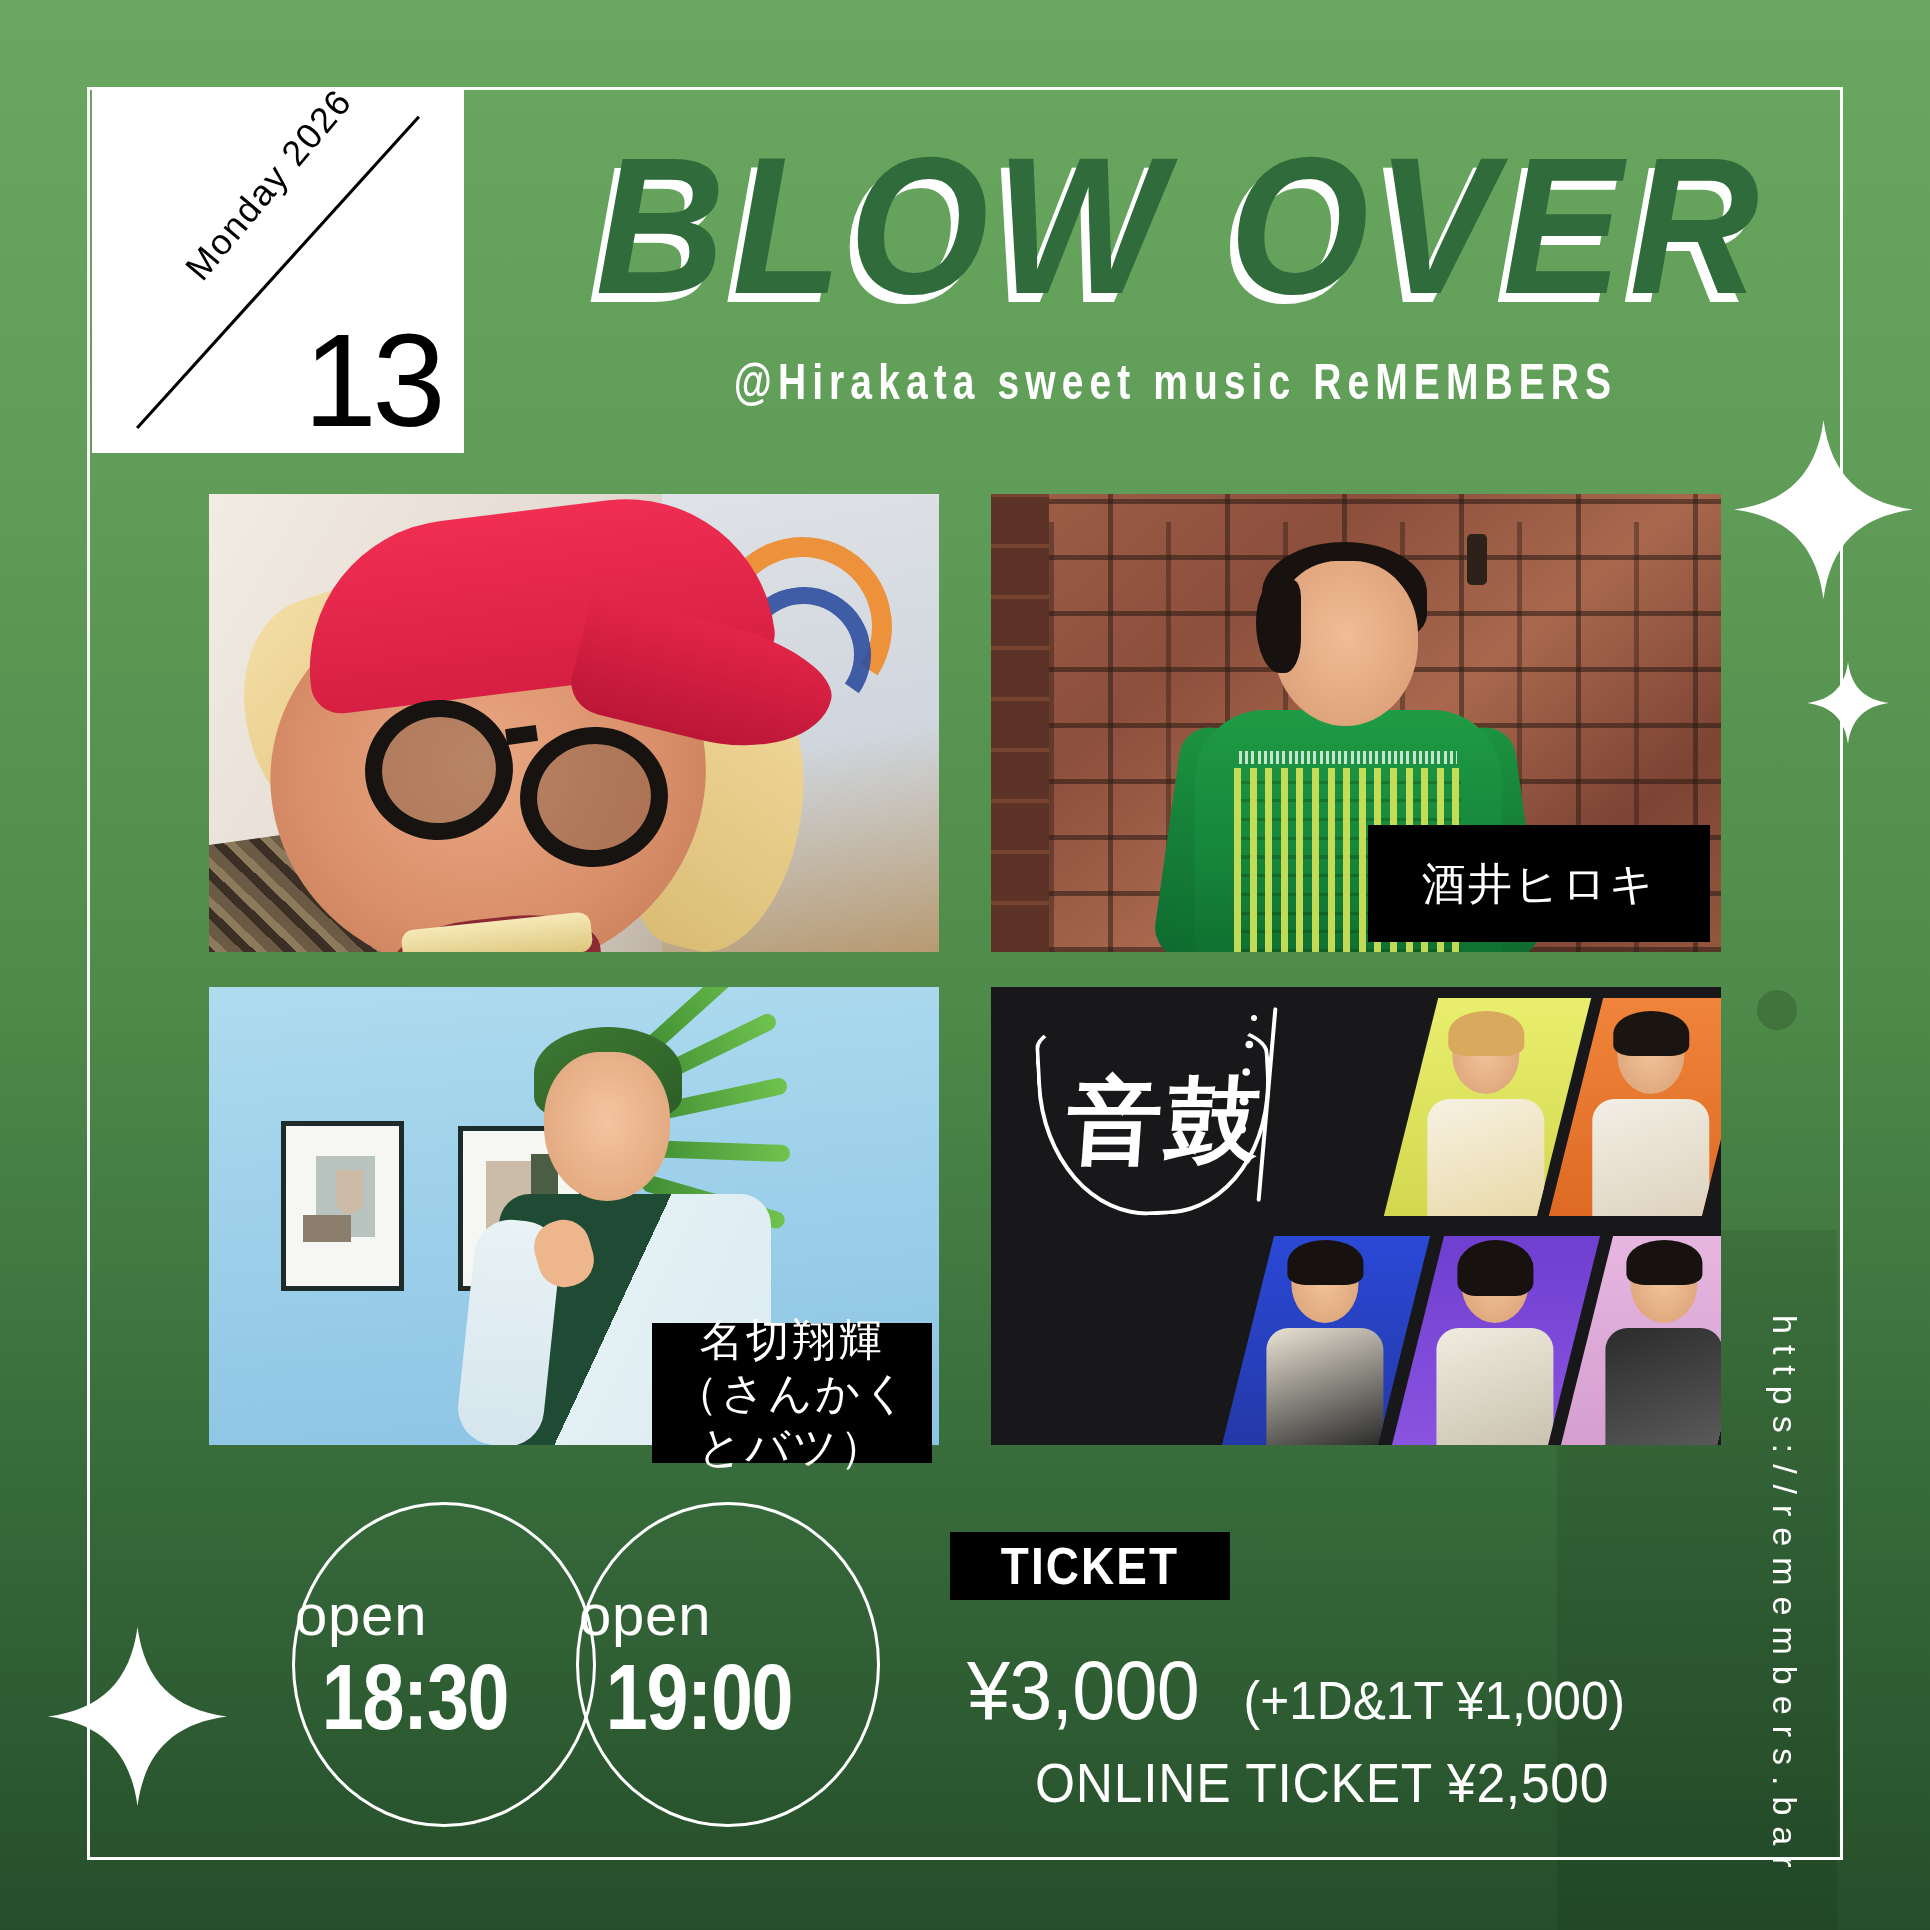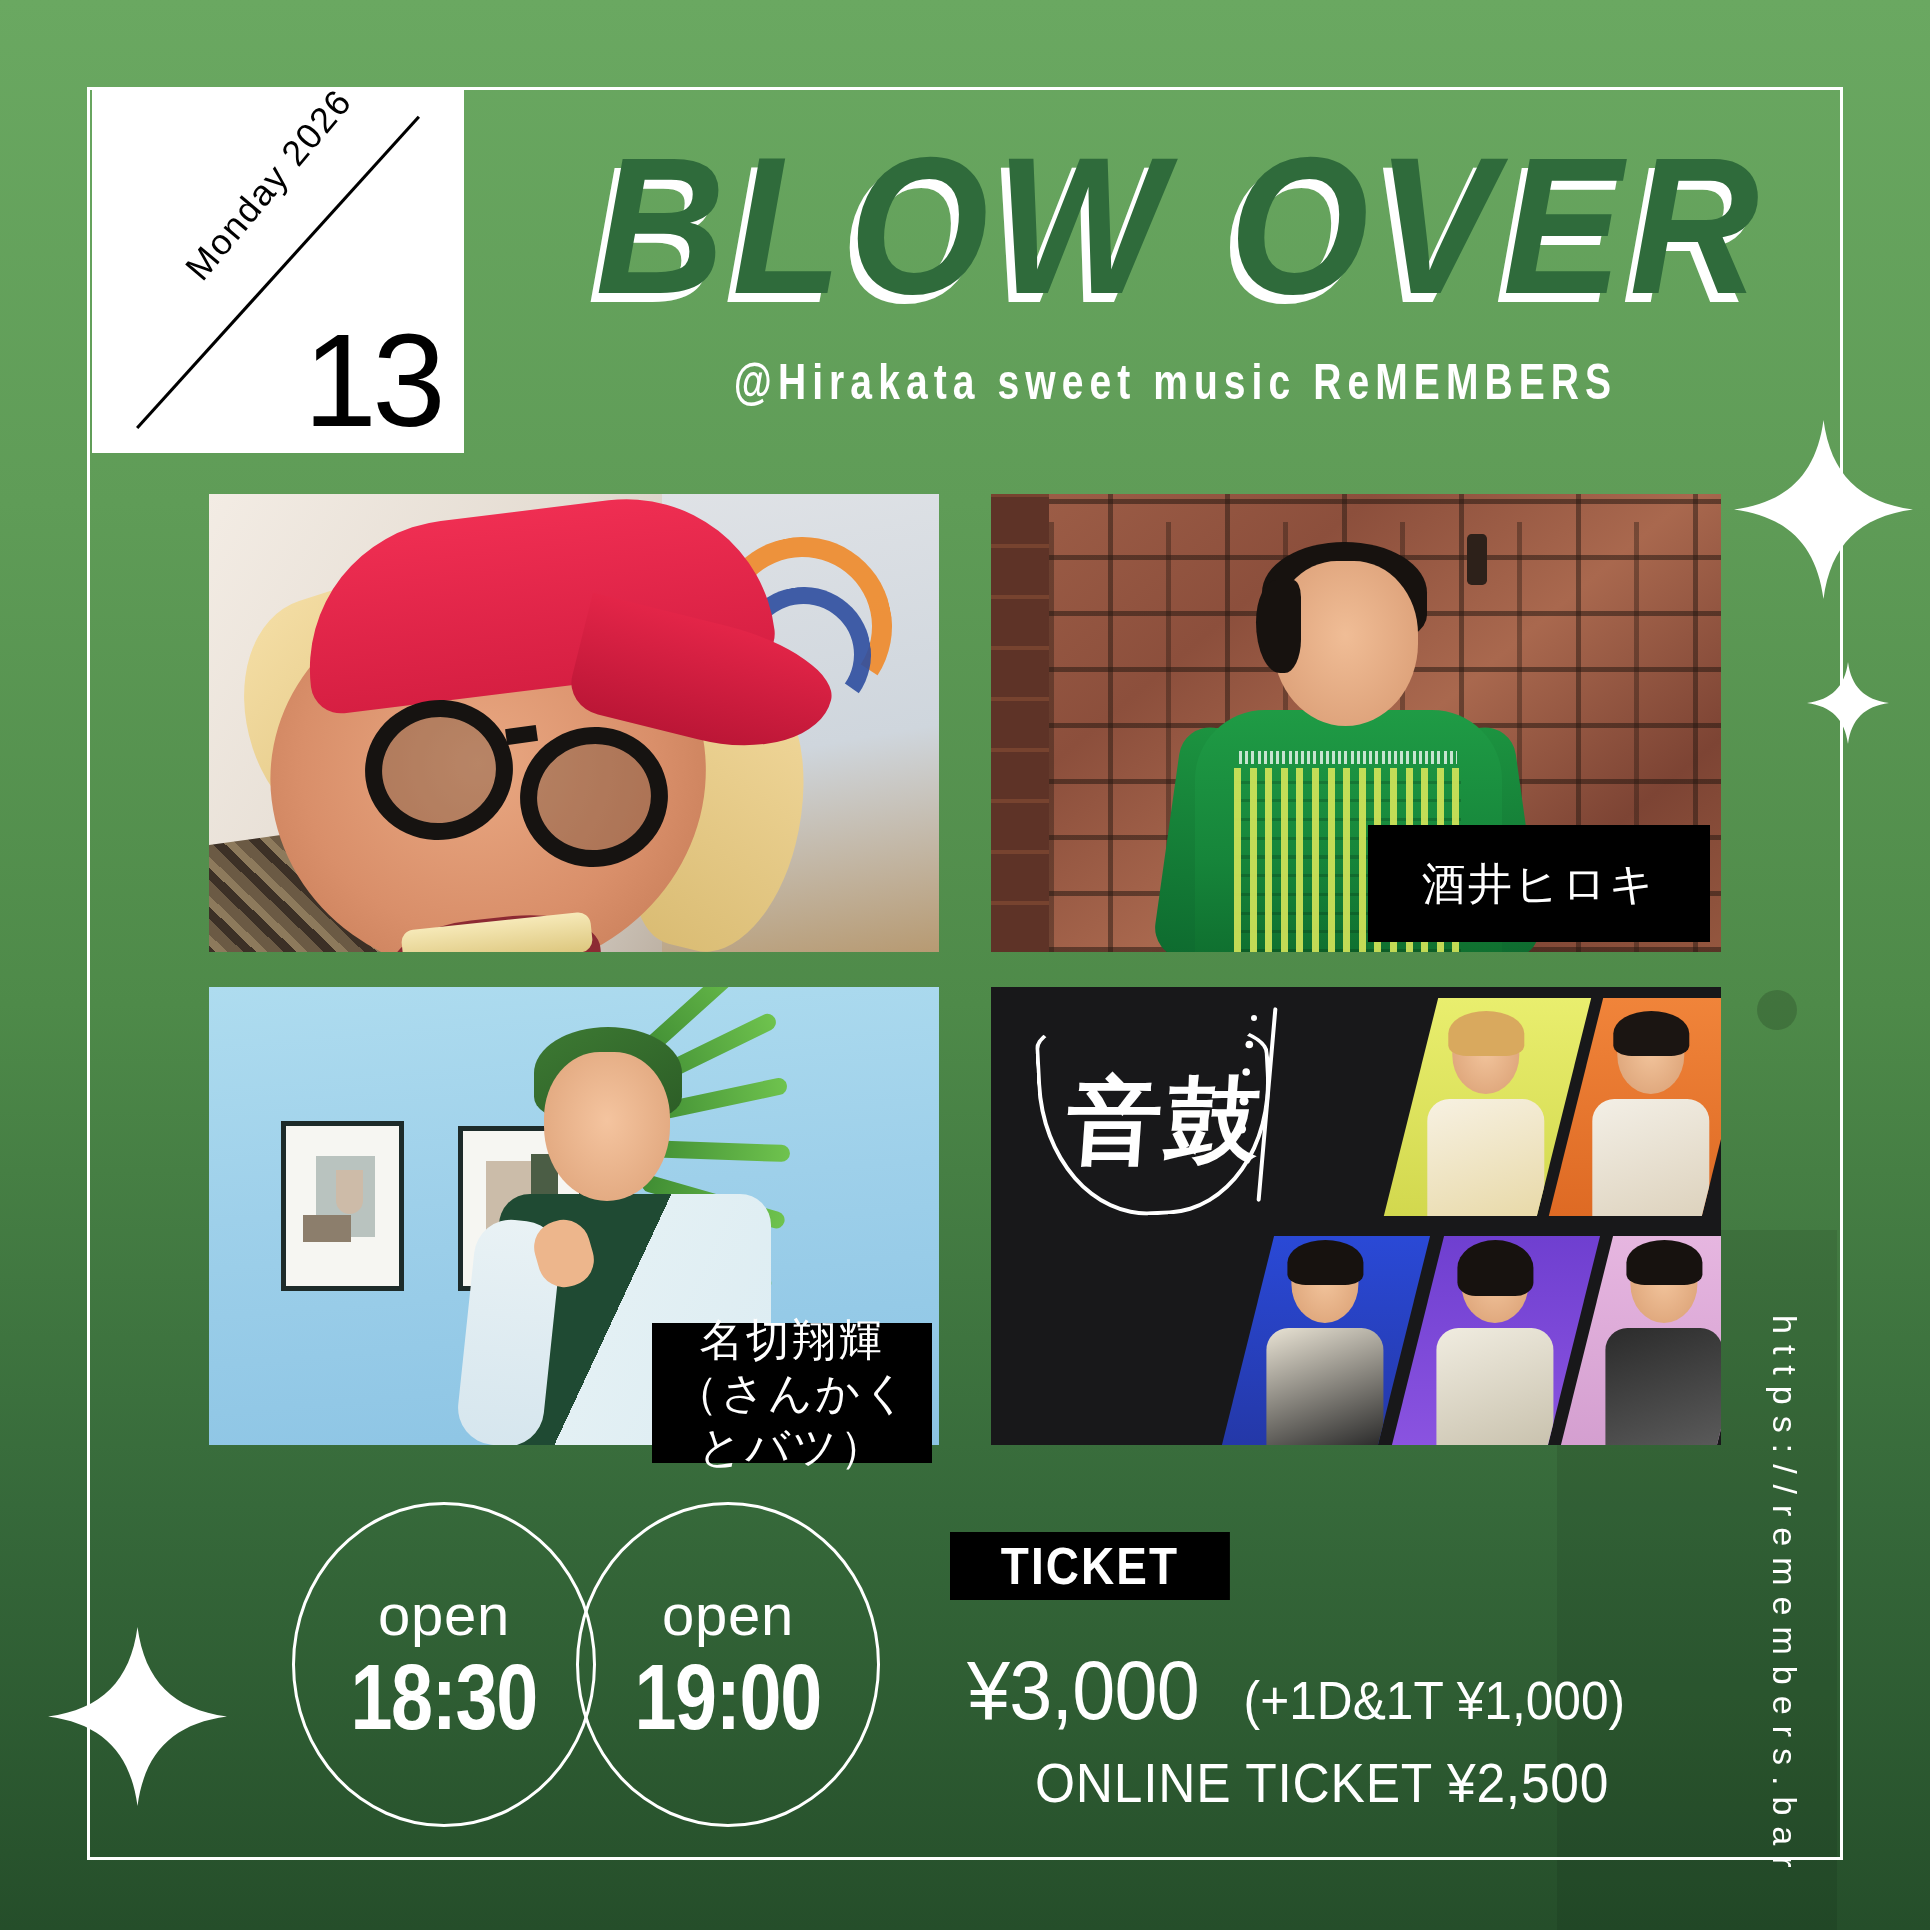--- a/index.html
+++ b/index.html
@@ -261,21 +261,21 @@
   #c1 { left:568px; top:825px; width:374px; height:117px; }
   #c2 { left:1368px; top:825px; width:342px; height:117px; }
   #c3 { left:652px; top:1323px; width:280px; height:140px; }
   #c4 { left:1353px; top:1323px; width:358px; height:117px; }
 
   
   .circle {
     position:absolute;
     border:3.1px solid #ffffff;
     border-radius:50%;
-    display:flex; flex-direction:column; align-items:center; justify-content:center;
+    display:flex; flex-direction:column; justify-content:center;
     color:#ffffff;
     z-index:4;
   }
   #circ-open  { left:292px; top:1502px; width:304px; height:325px; }
   #circ-start { left:576px; top:1502px; width:304px; height:325px; }
   .circ-label { font-size:58px; font-weight:400; letter-spacing:0.8px; line-height:1; margin-bottom:7.8px; }
   .circ-time  { font-size:92px; font-weight:bold; letter-spacing:-1.6px; line-height:1; transform:scaleX(0.82); }
 
   
   .ticket-badge {

